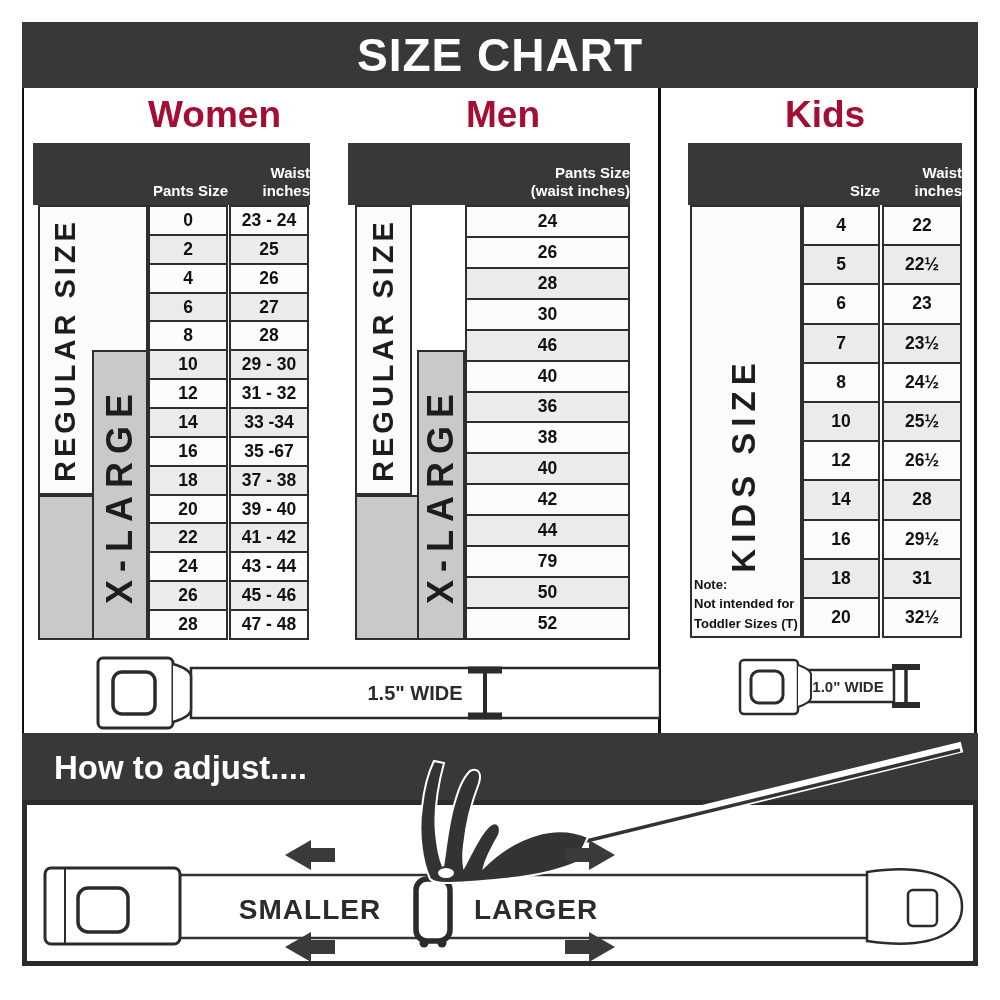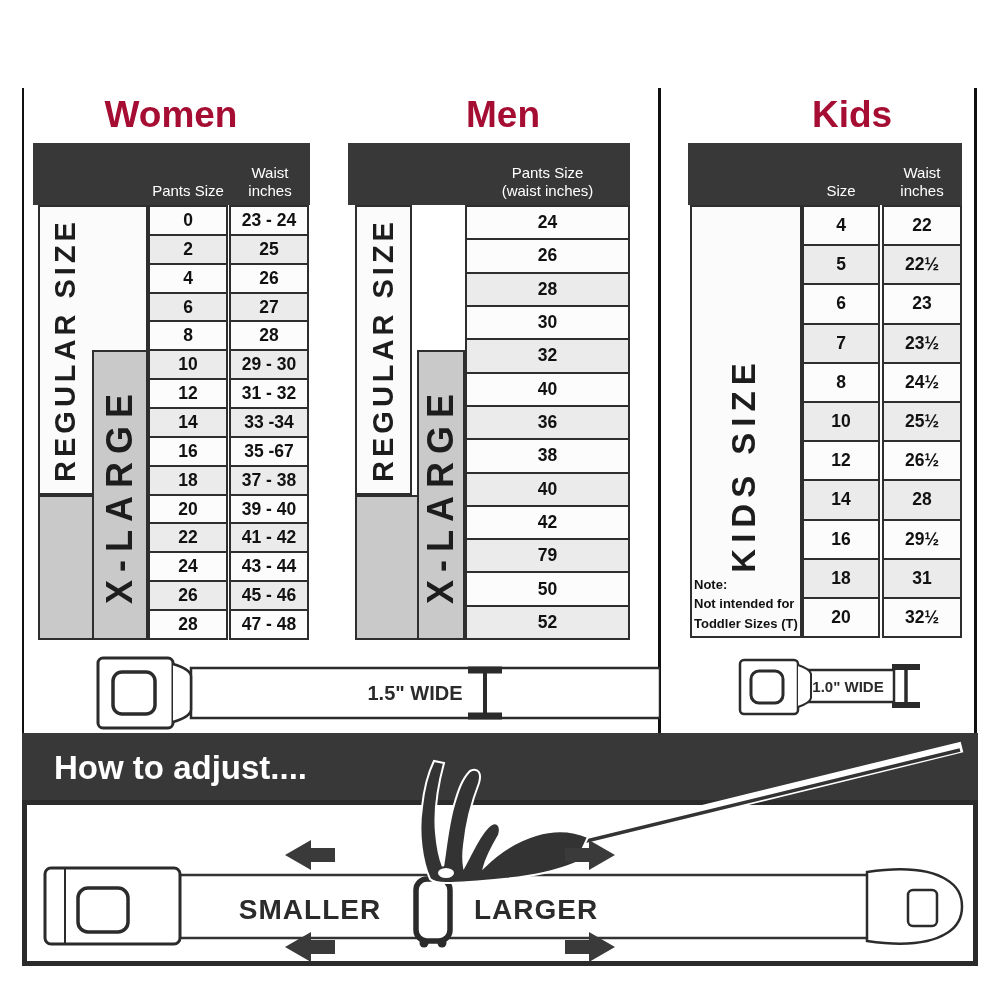--- a/index.html
+++ b/index.html
@@ -21,21 +21,21 @@
   
   .vline { position: absolute; background: #111; }
   .section-title {
     position: absolute; top: 94px; height: 44px; text-align: center;
     color: var(--header-red,#A50D33); font-size: 37px; font-weight: bold;
   }
 
   
   .tblwrap { position: absolute; }
   .thead { position: absolute; left: 0; top: 0; width: 100%; height: 62px; background: var(--dark,#383838); }
-  .hlabel { position: absolute; bottom: 5px; text-align: center; color: #fff; font-weight: normal; font-size: 15px; line-height: 1.2; }
+  .hlabel { position: absolute; bottom: 5px; text-align: right; color: #fff; font-weight: bold; font-size: 15px; line-height: 1.2; }
   .rows { position: absolute; display: flex; flex-direction: column; }
   .trow { display: flex; flex: 1; margin-top: -2px; }
   .trow:first-child { margin-top: 0; }
   .cell {
     border: 2px solid var(--border,#2e2e2e); background: #fcfcfc;
     display: flex; align-items: center; justify-content: center;
     font-weight: bold; font-size: 17.5px; color: #111;
   }
   .c1 { width: 80px; } .c2 { width: 80px; margin-left: 1px; }
   .m-c { width: 165px; }
@@ -60,28 +60,31 @@
   .belt-label { font-size: 20px; }
   .belt-label-small { font-size: 15px; }
   .adjust-title { font-size: 33px; fill: #fff; }
   .dir-label { font-size: 28px; letter-spacing: 1px; }
 </style>
 </head>
 <body>
 
 <div class="page">
 
+  <div class="title-banner">
+    <span>SIZE CHART</span>
+  </div>
 
   <div class="vline" style="left:22px;top:88px;width:2px;height:645px;"></div>
   <div class="vline" style="left:974px;top:88px;width:3px;height:645px;"></div>
   <div class="vline" style="left:658px;top:88px;width:3px;height:645px;"></div>
 
-  <div class="section-title" style="left:61px;width:220px;">Women</div>
+  <div class="section-title" style="left:61px;width:220px;text-align:right;">Women</div>
   <div class="section-title" style="left:393px;width:220px;">Men</div>
-  <div class="section-title" style="left:742px;width:220px;">Kids</div>
+  <div class="section-title" style="left:715px;width:220px;">Kids</div>
 
   <div class="tblwrap" style="left:33px;top:143px;width:277px;height:497px;">
     <div class="thead">
       <div class="hlabel" style="left:115px;width:80px;">Pants Size</div>
       <div class="hlabel" style="left:197px;width:80px;">
         <span style="display:block">Waist</span>
         <span style="display:block">inches</span>
       </div>
     </div>
 
@@ -176,36 +179,39 @@
         <div class="trow">
         <div class="cell m-c">26</div>
       </div>
         <div class="trow">
         <div class="cell m-c">28</div>
       </div>
         <div class="trow">
         <div class="cell m-c">30</div>
       </div>
         <div class="trow">
-        <div class="cell m-c">32</div>
+        <div class="cell m-c">46</div>
       </div>
         <div class="trow">
         <div class="cell m-c">40</div>
       </div>
         <div class="trow">
         <div class="cell m-c">36</div>
       </div>
         <div class="trow">
         <div class="cell m-c">38</div>
       </div>
         <div class="trow">
         <div class="cell m-c">40</div>
       </div>
         <div class="trow">
         <div class="cell m-c">42</div>
+      </div>
+        <div class="trow">
+        <div class="cell m-c">44</div>
       </div>
         <div class="trow">
         <div class="cell m-c">79</div>
       </div>
         <div class="trow">
         <div class="cell m-c">50</div>
       </div>
         <div class="trow">
         <div class="cell m-c">52</div>
       </div>

